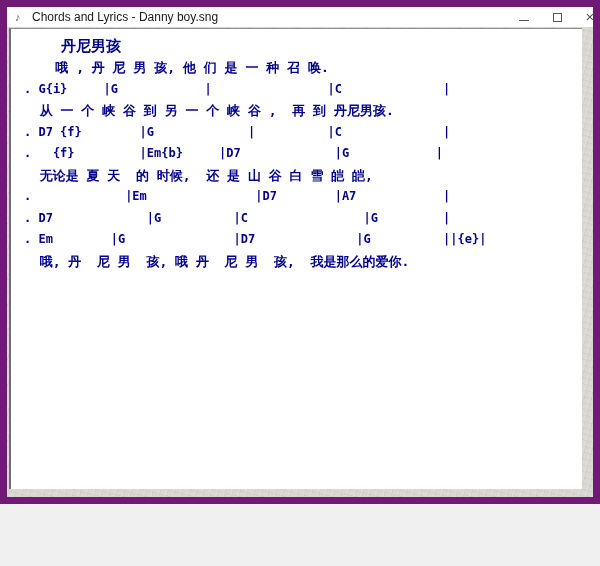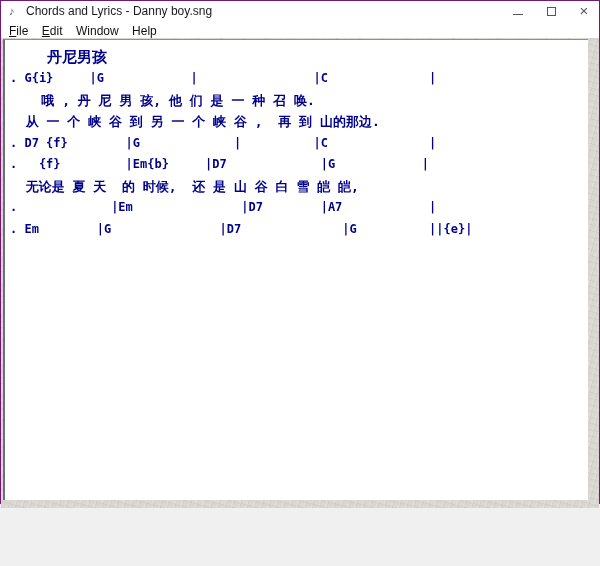--- a/index.html
+++ b/index.html
@@ -1,20 +1,20 @@
 <!DOCTYPE html>
 <html><head>
 <meta charset="utf-8">
 <style>
   * { margin:0; padding:0; box-sizing:border-box; }
   html,body { width:600px; height:566px; overflow:hidden; background:#f0f0f0;
               font-family:"Liberation Sans", sans-serif; }
 
   .window { position:relative; width:600px; height:504px; background:#0f766e;
-            border:1px solid #701a75; }
+            border:7px solid #701a75; }
 
   
   .title-bar { position:relative; height:20px; background:#ffffff; }
   .app-icon { position:absolute; left:8px; top:3px; width:12px; height:14px;
               color:#666; font-size:11px; line-height:14px; }
   .app-icon::before { content:"♪"; }
   .title-text { position:absolute; left:25px; top:3px; font-size:12px; color:#1a1a1a;
                 white-space:nowrap; }
   .win-btn { position:absolute; top:0; width:30px; height:20px; display:flex;
              align-items:center; justify-content:center; color:#555; }
@@ -59,21 +59,21 @@
   .combo .chevron { position:absolute; right:7px; top:1px; color:#444; font-size:10px; }
   .combo .chevron::before { content:"∨"; }
   .tempo-input { position:absolute; left:375px; top:34px; width:38px; height:19px;
                  background:#ffffff; border:1px solid #7a7a7a; font-size:12px;
                  text-align:center; color:#111; font-family:"Liberation Sans",sans-serif; }
 
   
   .content-frame { position:relative; height:470px; padding:1px 11px 8px 2px; }
   .song-area { width:100%; height:100%; background:#ffffff;
                border-left:2px solid #6f6f6f; border-top:1px solid #8f8f8f;
-               overflow:hidden; }
+               overflow:hidden;padding-left:8px; }
   .song { padding:6px 0 0 5px; color:#00008B; }
   .song-title { font-family:"DejaVu Sans Mono", monospace; font-weight:bold;
                 font-size:15px; line-height:22px; padding-left:37px; white-space:pre; }
   .line { white-space:pre; font-weight:bold; color:#00008B; }
   .line.chords { font-family:"DejaVu Sans Mono", monospace; font-size:12px; line-height:21.5px; }
   .line.lyrics { font-family:"DejaVu Sans Mono", monospace; font-size:13px; line-height:21.5px; }
 </style>
 </head>
 <body>
 
@@ -86,45 +86,41 @@
       <span class="glyph-min"></span>
     </div>
     <div class="win-btn max">
       <span class="glyph-max"></span>
     </div>
     <div class="win-btn close">
       <span class="glyph-close"></span>
     </div>
   </div>
 
-  <div class="menu-bar">
-    <span class="menu-item">File</span>
-    <span class="menu-item">Edit</span>
-    <span class="menu-item">Window</span>
-    <span class="menu-item">Help</span>
-  </div>
 
 
   <div class="content-frame texture">
     <div class="song-area">
       <div class="song">
         <div class="song-title">丹尼男孩</div>
 
+        <div class="line lyrics">    哦 , 丹 尼 男 孩, 他 们 是 一 种 召 唤.</div>
         <div class="line chords">. G{i}     |G            |                |C              |</div>
-        <div class="line lyrics">    哦 , 丹 尼 男 孩, 他 们 是 一 种 召 唤.</div>
 
-        <div class="line lyrics">  从 一 个 峡 谷 到 另 一 个 峡 谷 ,  再 到 山的那边.</div>
+        <div class="line lyrics">  从 一 个 峡 谷 到 另 一 个 峡 谷 ,  再 到 丹尼男孩.</div>
 
         <div class="line chords">. D7 {f}        |G             |          |C              |</div>
 
 
         <div class="line chords">.   {f}         |Em{b}     |D7             |G            |</div>
         <div class="line lyrics">  无论是 夏 天  的 时候,  还 是 山 谷 白 雪 皑 皑,</div>
 
         <div class="line chords">.             |Em               |D7        |A7            |</div>
 
+        <div class="line chords">. D7             |G          |C                |G         |</div>
 
         <div class="line chords">. Em        |G               |D7              |G          ||{e}|</div>
+        <div class="line lyrics">  哦, 丹  尼 男  孩, 哦 丹  尼 男  孩,  我是那么的爱你.</div>
       </div>
     </div>
   </div>
 
 </div>
 
 </body></html>

